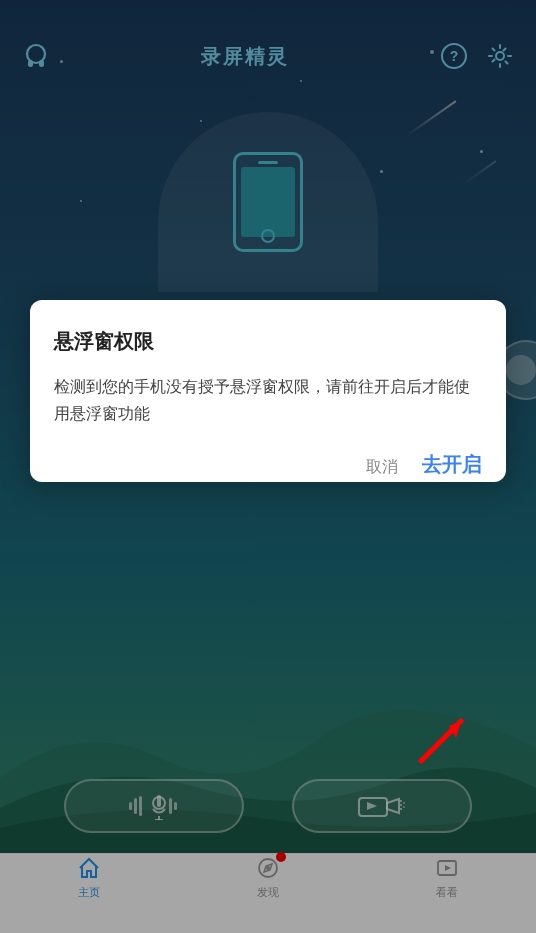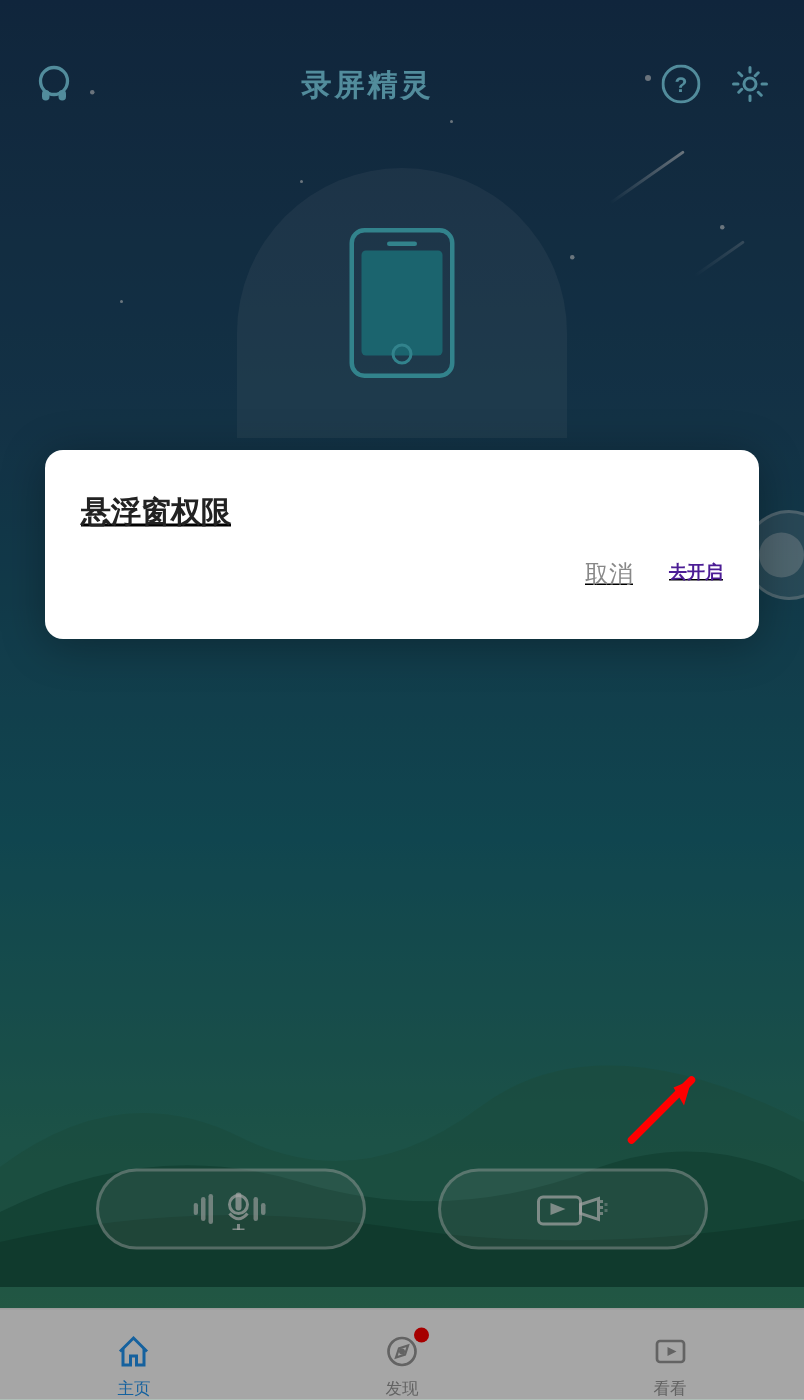--- a/index.html
+++ b/index.html
@@ -143,24 +143,24 @@
       gap: 8px;
       cursor: pointer;
     }
 
     
     .bottom-nav {
       position: absolute;
       bottom: 0;
       left: 0;
       right: 0;
-      height: 61px;
+      height: 80px;
       background: white;
       display: flex;
-      align-items: flex-end;
+      align-items: flex-start;
       justify-content: space-around;
       z-index: 10;
       border-top: 1px solid #eee;
     }
     .nav-item {
       display: flex;
       flex-direction: column;
       align-items: center;
       gap: 3px;
       cursor: pointer;
@@ -201,53 +201,52 @@
     }
 
     
     .dialog {
       position: absolute;
       top: 300px;
       left: 30px;
       right: 30px;
       background: white;
       border-radius: 12px;
-      padding: 28px 24px 32px;
+      padding: 28px 24px 4px;
       z-index: 30;
       box-shadow: 0 4px 30px rgba(0,0,0,0.3);
-      text-decoration: underline;
     }
     .dialog-title {
       font-size: 20px;
       font-weight: bold;
       color: #222;
       margin-bottom: 18px;
     }
     .dialog-content {
       font-size: 16px;
       color: #444;
       line-height: 1.7;
       margin-bottom: 24px;
     }
     .dialog-actions {
       display: flex;
       justify-content: flex-end;
-      align-items: flex-start;
+      align-items: flex-end;
       gap: 24px;
     }
     .btn-cancel {
       font-size: 16px;
       color: #888;
       cursor: pointer;
       background: none;
       border: none;
     }
     .btn-confirm {
-      font-size: 12px;
-      color: #4c1d95;
+      font-size: 20px;
+      color: #3b82f6;
       font-weight: bold;
       cursor: pointer;
       background: none;
       border: none;
     }
 
     
     .meteor {
       position: absolute;
       width: 60px;
@@ -381,20 +380,21 @@
         </svg>
       </div>
       <span class="nav-label">看看</span>
     </div>
   </div>
 
   <div class="overlay"></div>
 
   <div class="dialog">
     <div class="dialog-title">悬浮窗权限</div>
+    <div class="dialog-content">检测到您的手机没有授予悬浮窗权限，请前往开启后才能使用悬浮窗功能</div>
     <div class="dialog-actions">
       <button class="btn-cancel">取消</button>
       <button class="btn-confirm">去开启</button>
     </div>
   </div>
 
   <div style="position:absolute;bottom:158px;right:55px;z-index:35;pointer-events:none;">
     <svg width="70" height="70" viewBox="0 0 70 70">
 
       <line x1="10" y1="60" x2="50" y2="20" stroke="red" stroke-width="5" stroke-linecap="round"></line>

